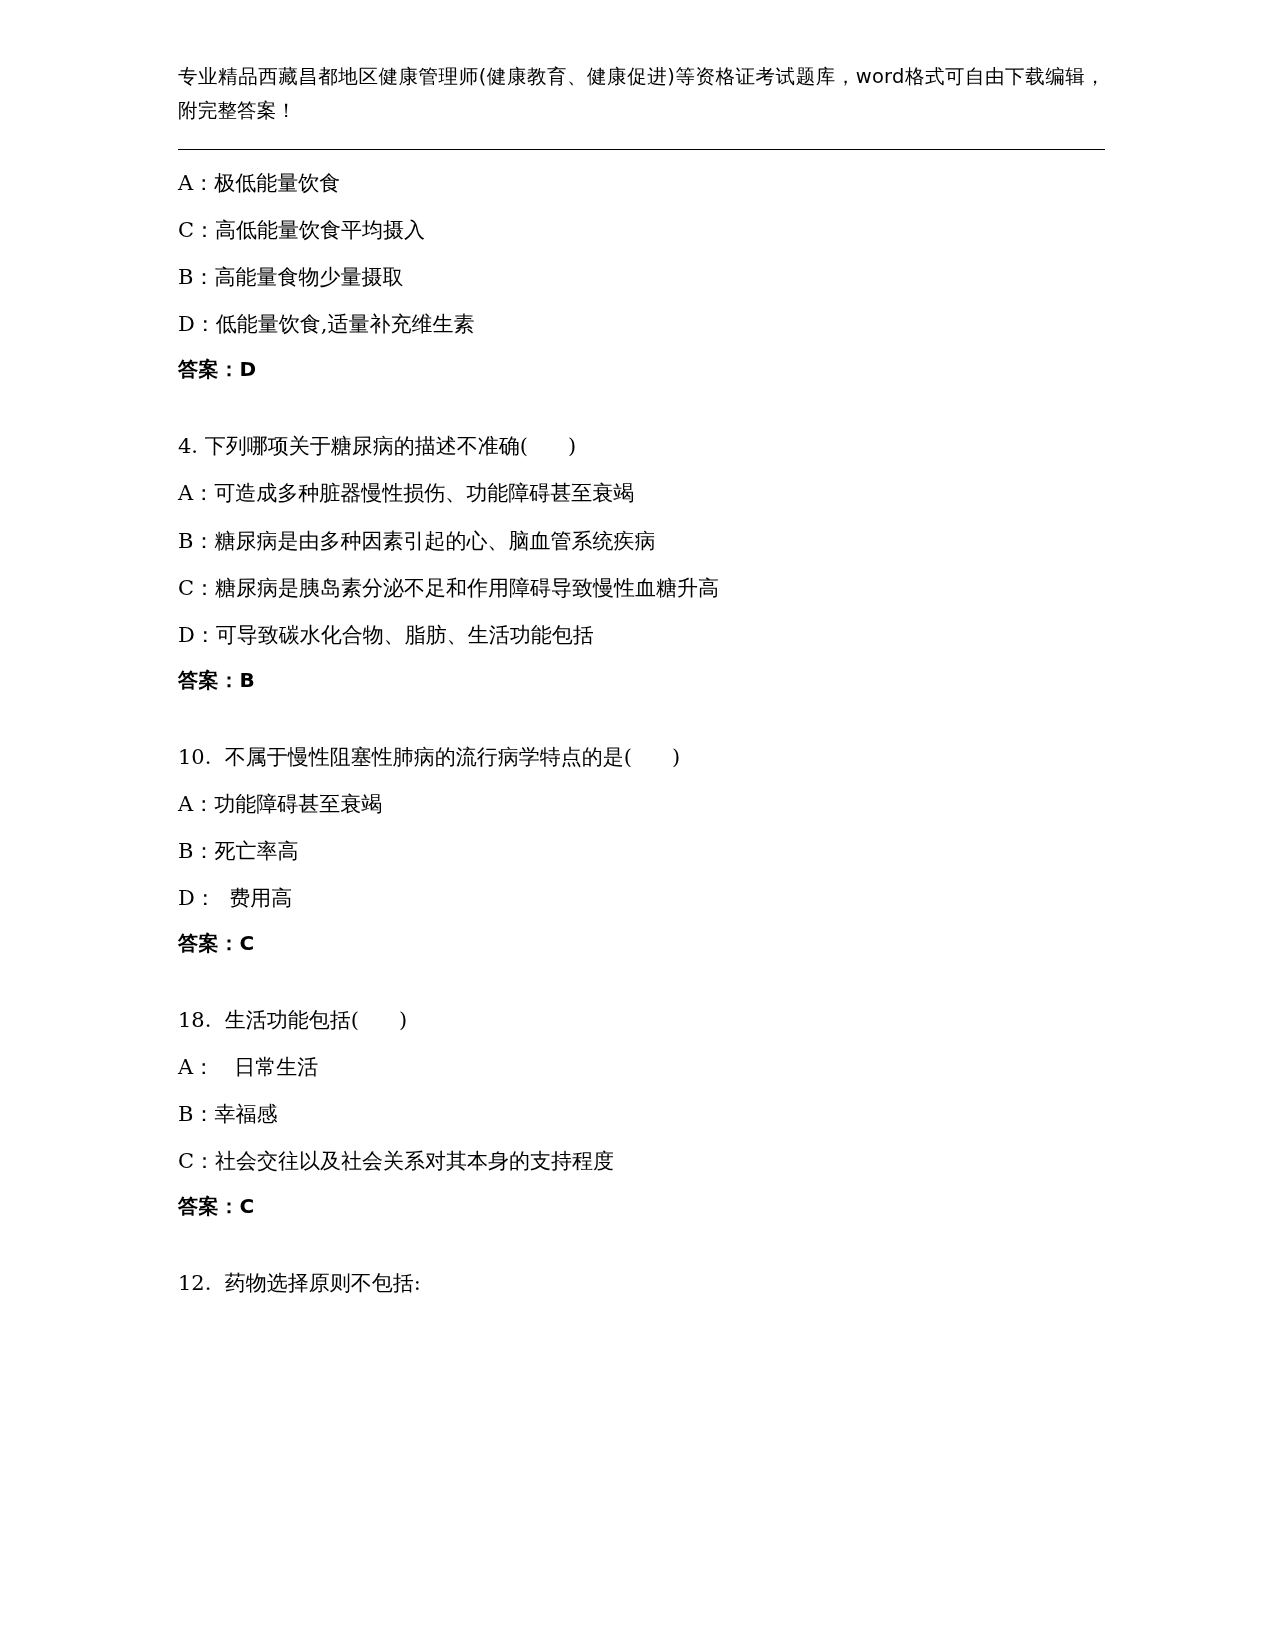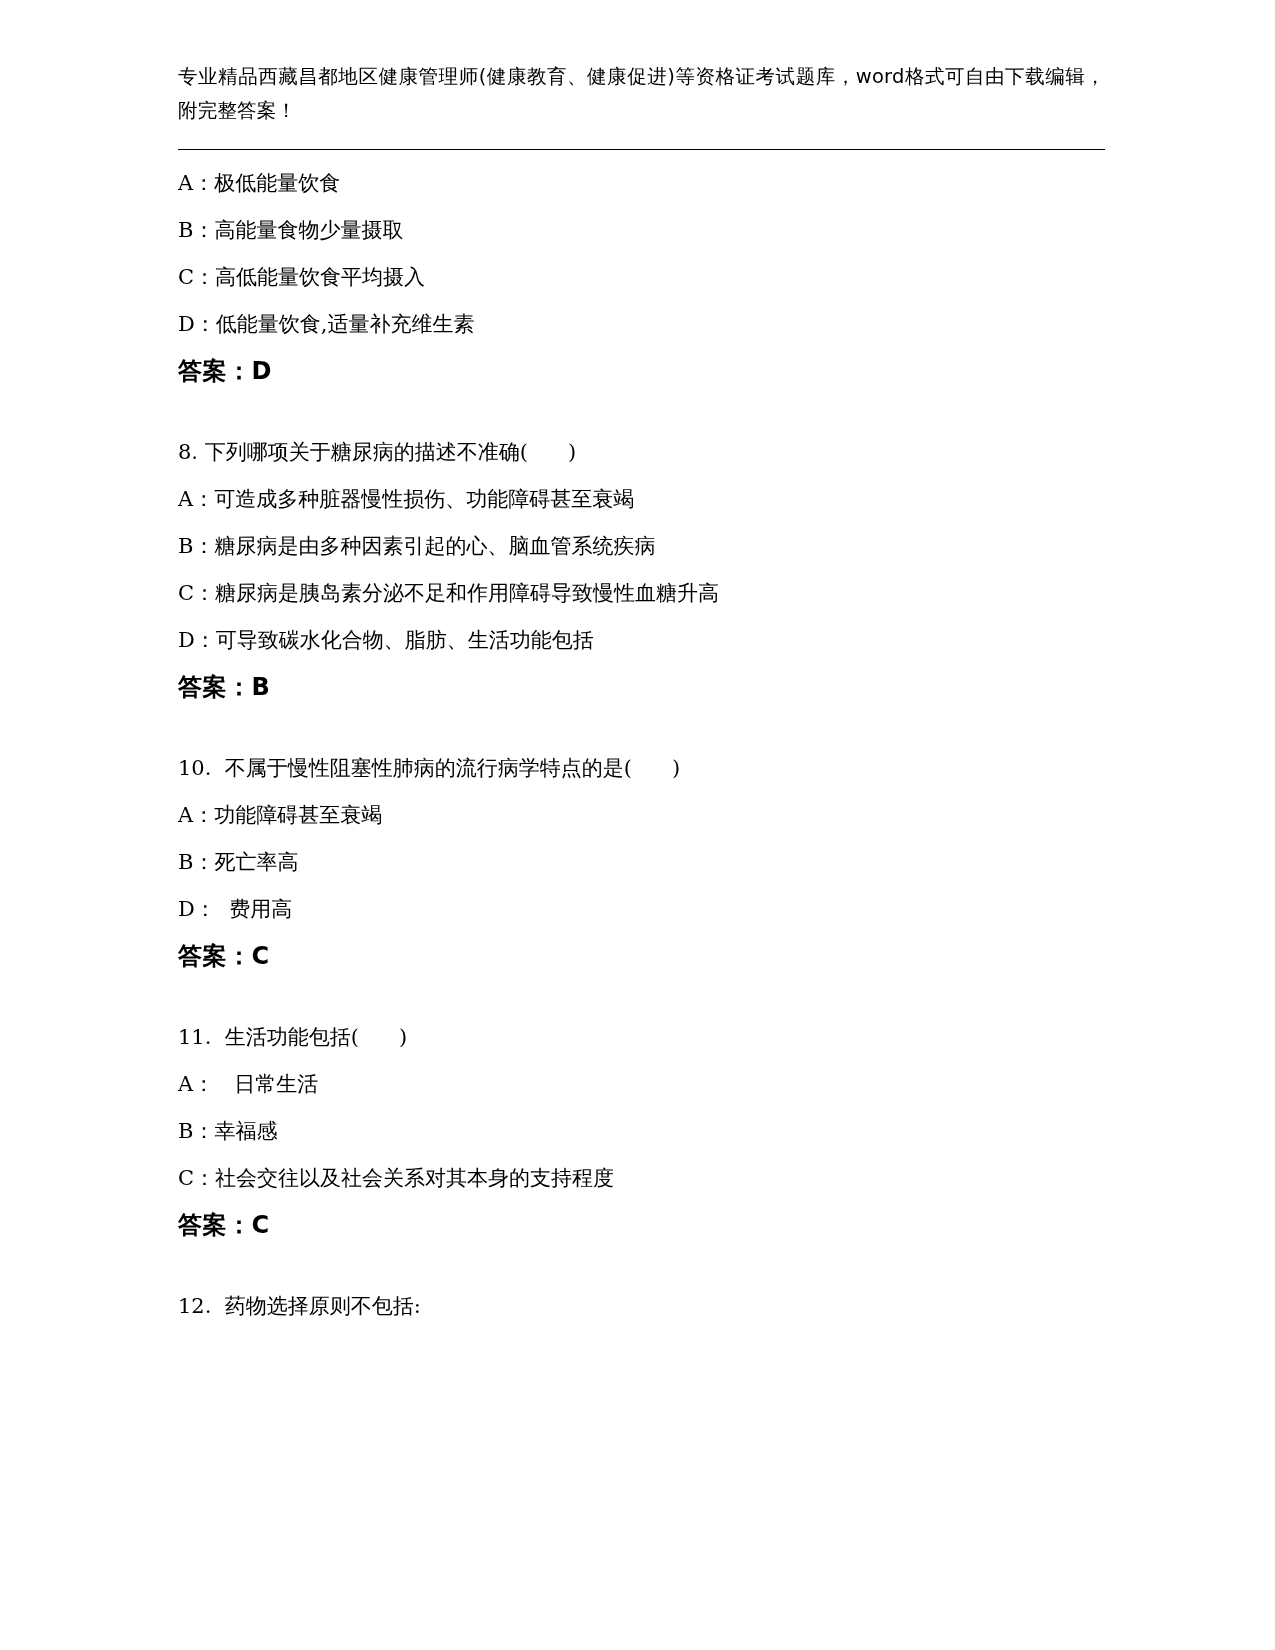--- a/index.html
+++ b/index.html
@@ -48,72 +48,72 @@
   }
   .opt-line {
     font-family: "DejaVu Serif", serif;
     font-size: 21px;
     line-height: 1.48;
     margin: 16px 0 15px 0;
     white-space: pre-wrap;
   }
   .ans-line {
     font-family: "DejaVu Sans", sans-serif;
-    font-size: 24px;
+    font-size: 20px;
     font-weight: bold;
     line-height: 1.4;
     margin: 0 0 0 0;
     letter-spacing: 0.5px;
   }
   .spacer {
     height: 48px;
   }
 </style>
 </head>
 <body>
 
 <div class="page">
 
   <p class="header-note">专业精品西藏昌都地区健康管理师(健康教育、健康促进)等资格证考试题库，word格式可自由下载编辑，附完整答案！</p>
 
   <hr class="rule">
 
   <div class="block">
     <div class="opt-line">A：极低能量饮食</div>
+    <div class="opt-line">C：高低能量饮食平均摄入</div>
     <div class="opt-line">B：高能量食物少量摄取</div>
-    <div class="opt-line">C：高低能量饮食平均摄入</div>
     <div class="opt-line">D：低能量饮食,适量补充维生素</div>
     <div class="ans-line">答案：D</div>
   </div>
 
   <div class="spacer"></div>
 
   <div class="block">
-    <div class="q-line">8. 下列哪项关于糖尿病的描述不准确(      )</div>
+    <div class="q-line">4. 下列哪项关于糖尿病的描述不准确(      )</div>
     <div class="opt-line">A：可造成多种脏器慢性损伤、功能障碍甚至衰竭</div>
     <div class="opt-line">B：糖尿病是由多种因素引起的心、脑血管系统疾病</div>
     <div class="opt-line">C：糖尿病是胰岛素分泌不足和作用障碍导致慢性血糖升高</div>
     <div class="opt-line">D：可导致碳水化合物、脂肪、生活功能包括</div>
     <div class="ans-line">答案：B</div>
   </div>
 
   <div class="spacer"></div>
 
   <div class="block">
     <div class="q-line">10.  不属于慢性阻塞性肺病的流行病学特点的是(      )</div>
     <div class="opt-line">A：功能障碍甚至衰竭</div>
     <div class="opt-line">B：死亡率高</div>
     <div class="opt-line">D：  费用高</div>
     <div class="ans-line">答案：C</div>
   </div>
 
   <div class="spacer"></div>
 
   <div class="block">
-    <div class="q-line">11.  生活功能包括(      )</div>
+    <div class="q-line">18.  生活功能包括(      )</div>
     <div class="opt-line">A：   日常生活</div>
     <div class="opt-line">B：幸福感</div>
     <div class="opt-line">C：社会交往以及社会关系对其本身的支持程度</div>
     <div class="ans-line">答案：C</div>
   </div>
 
   <div class="spacer"></div>
 
   <div class="block">
     <div class="q-line">12.  药物选择原则不包括:</div>

